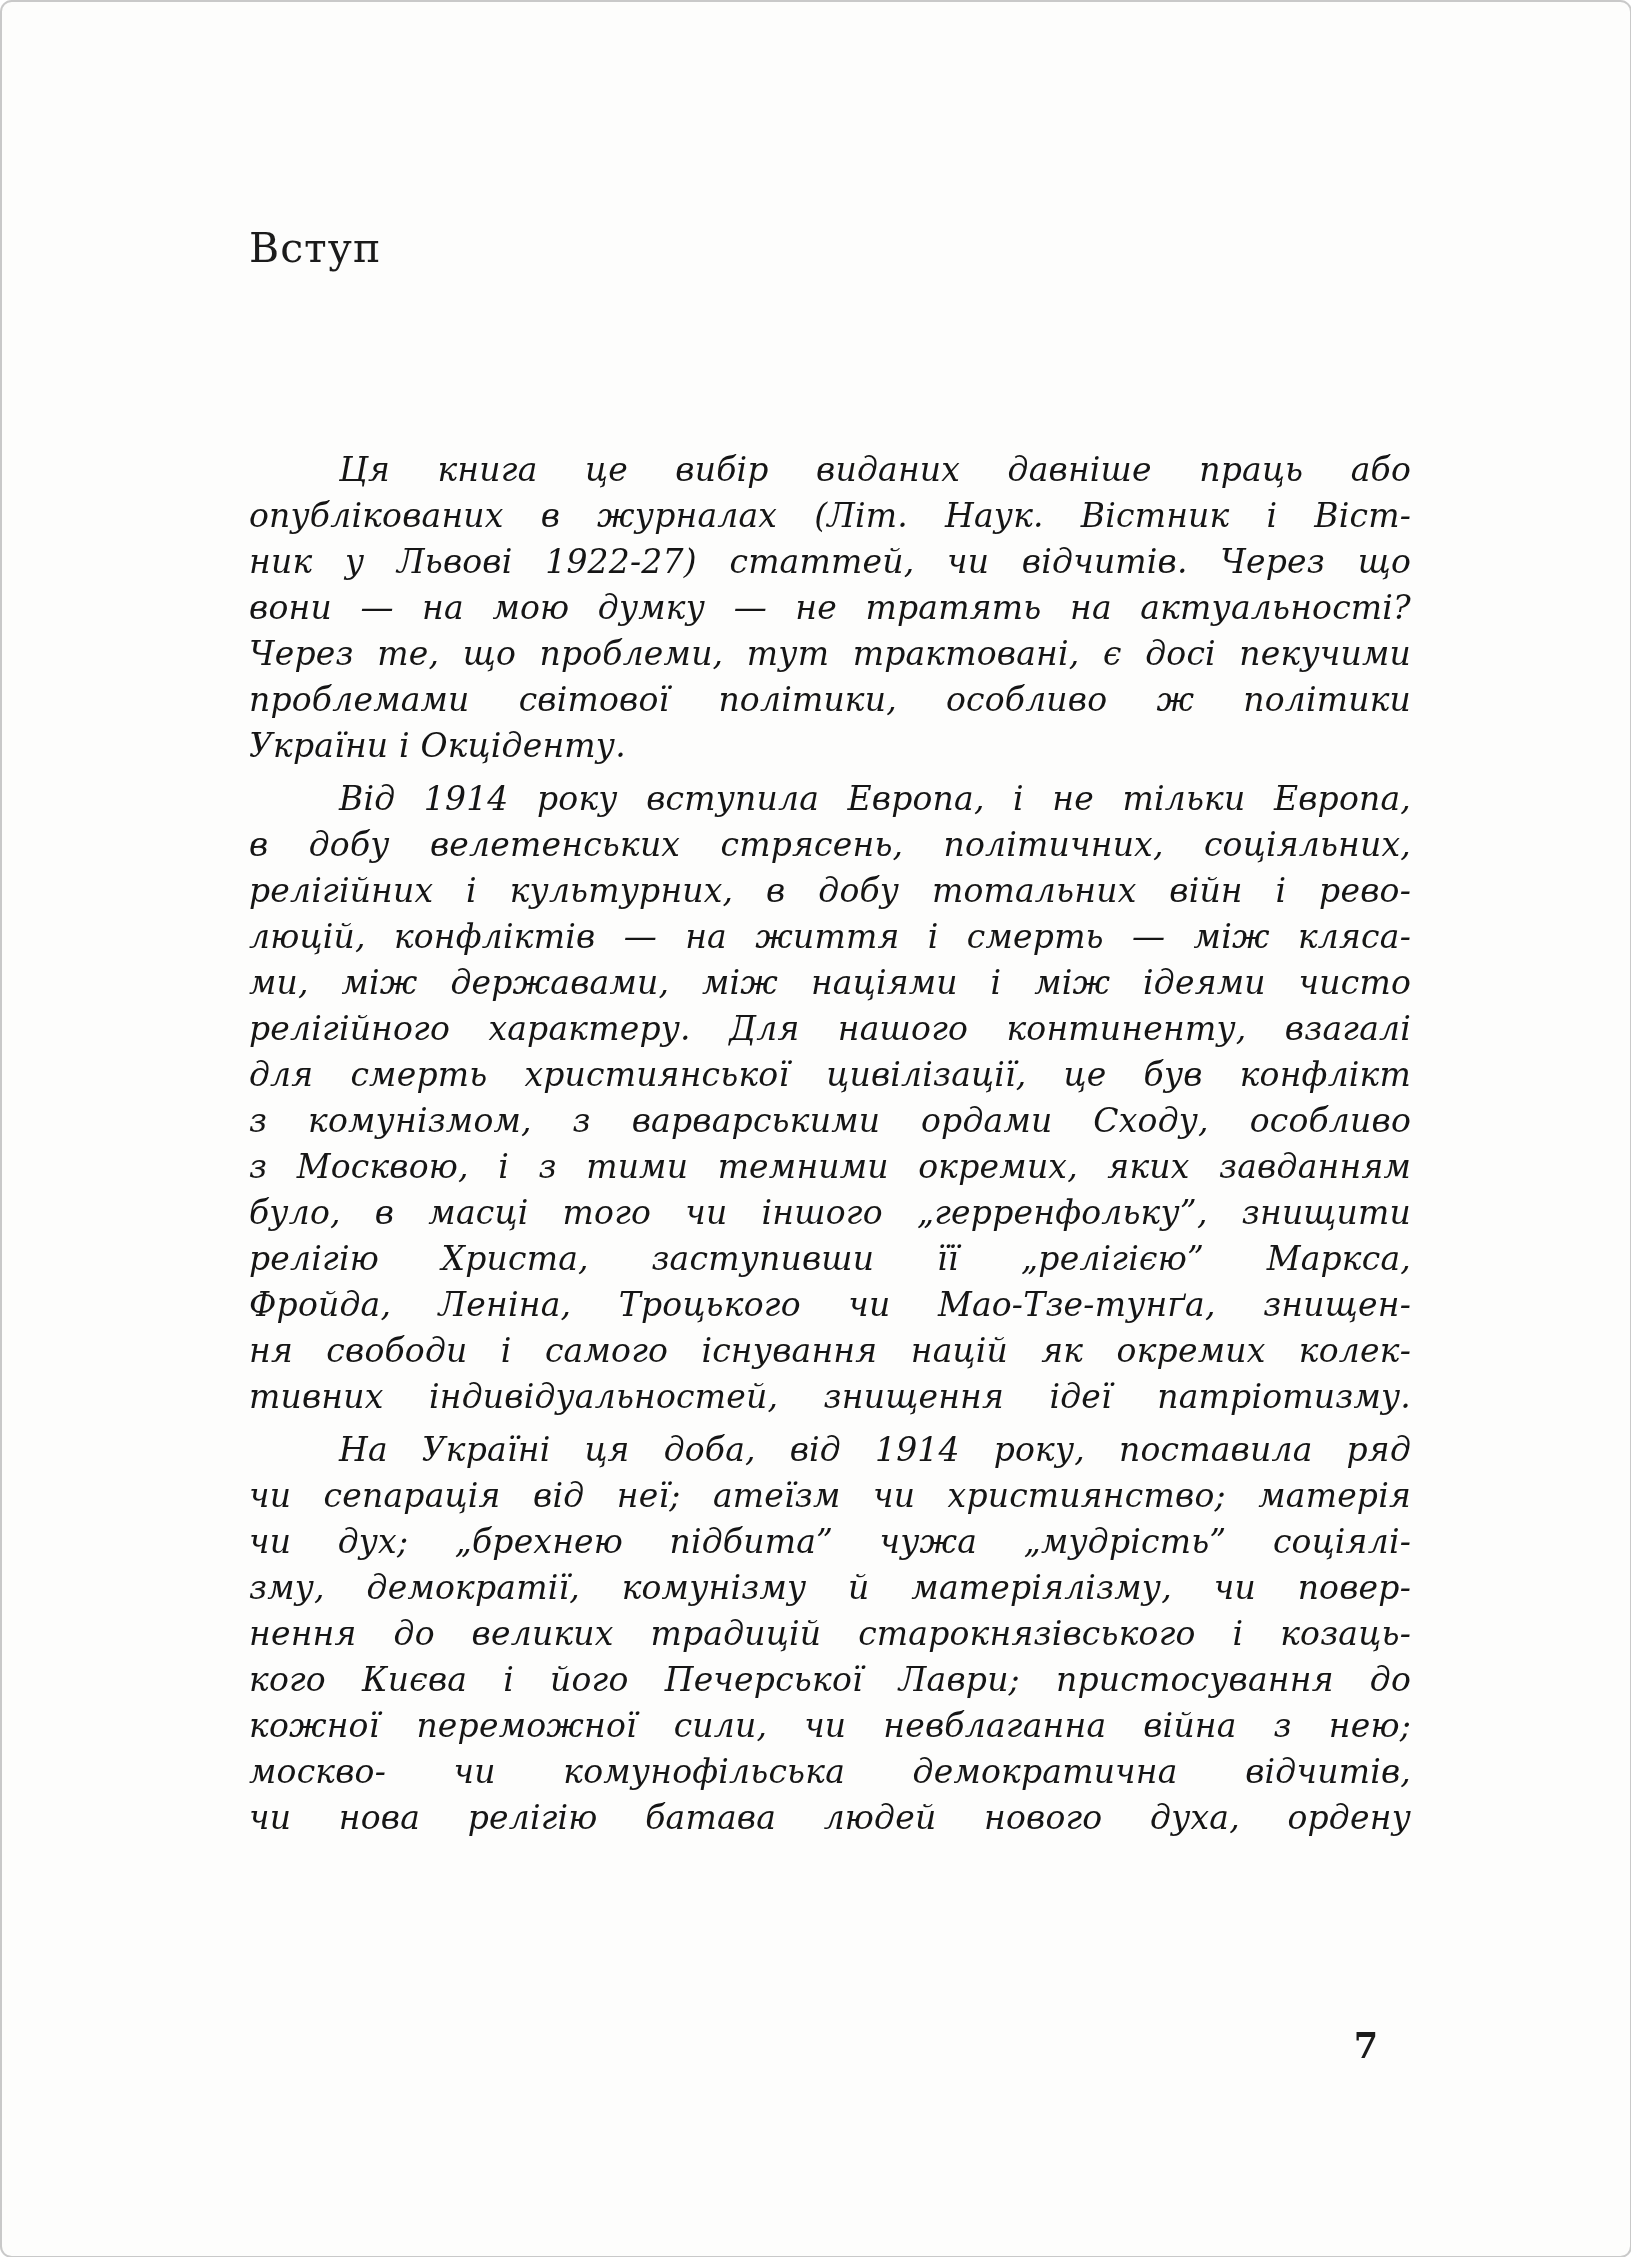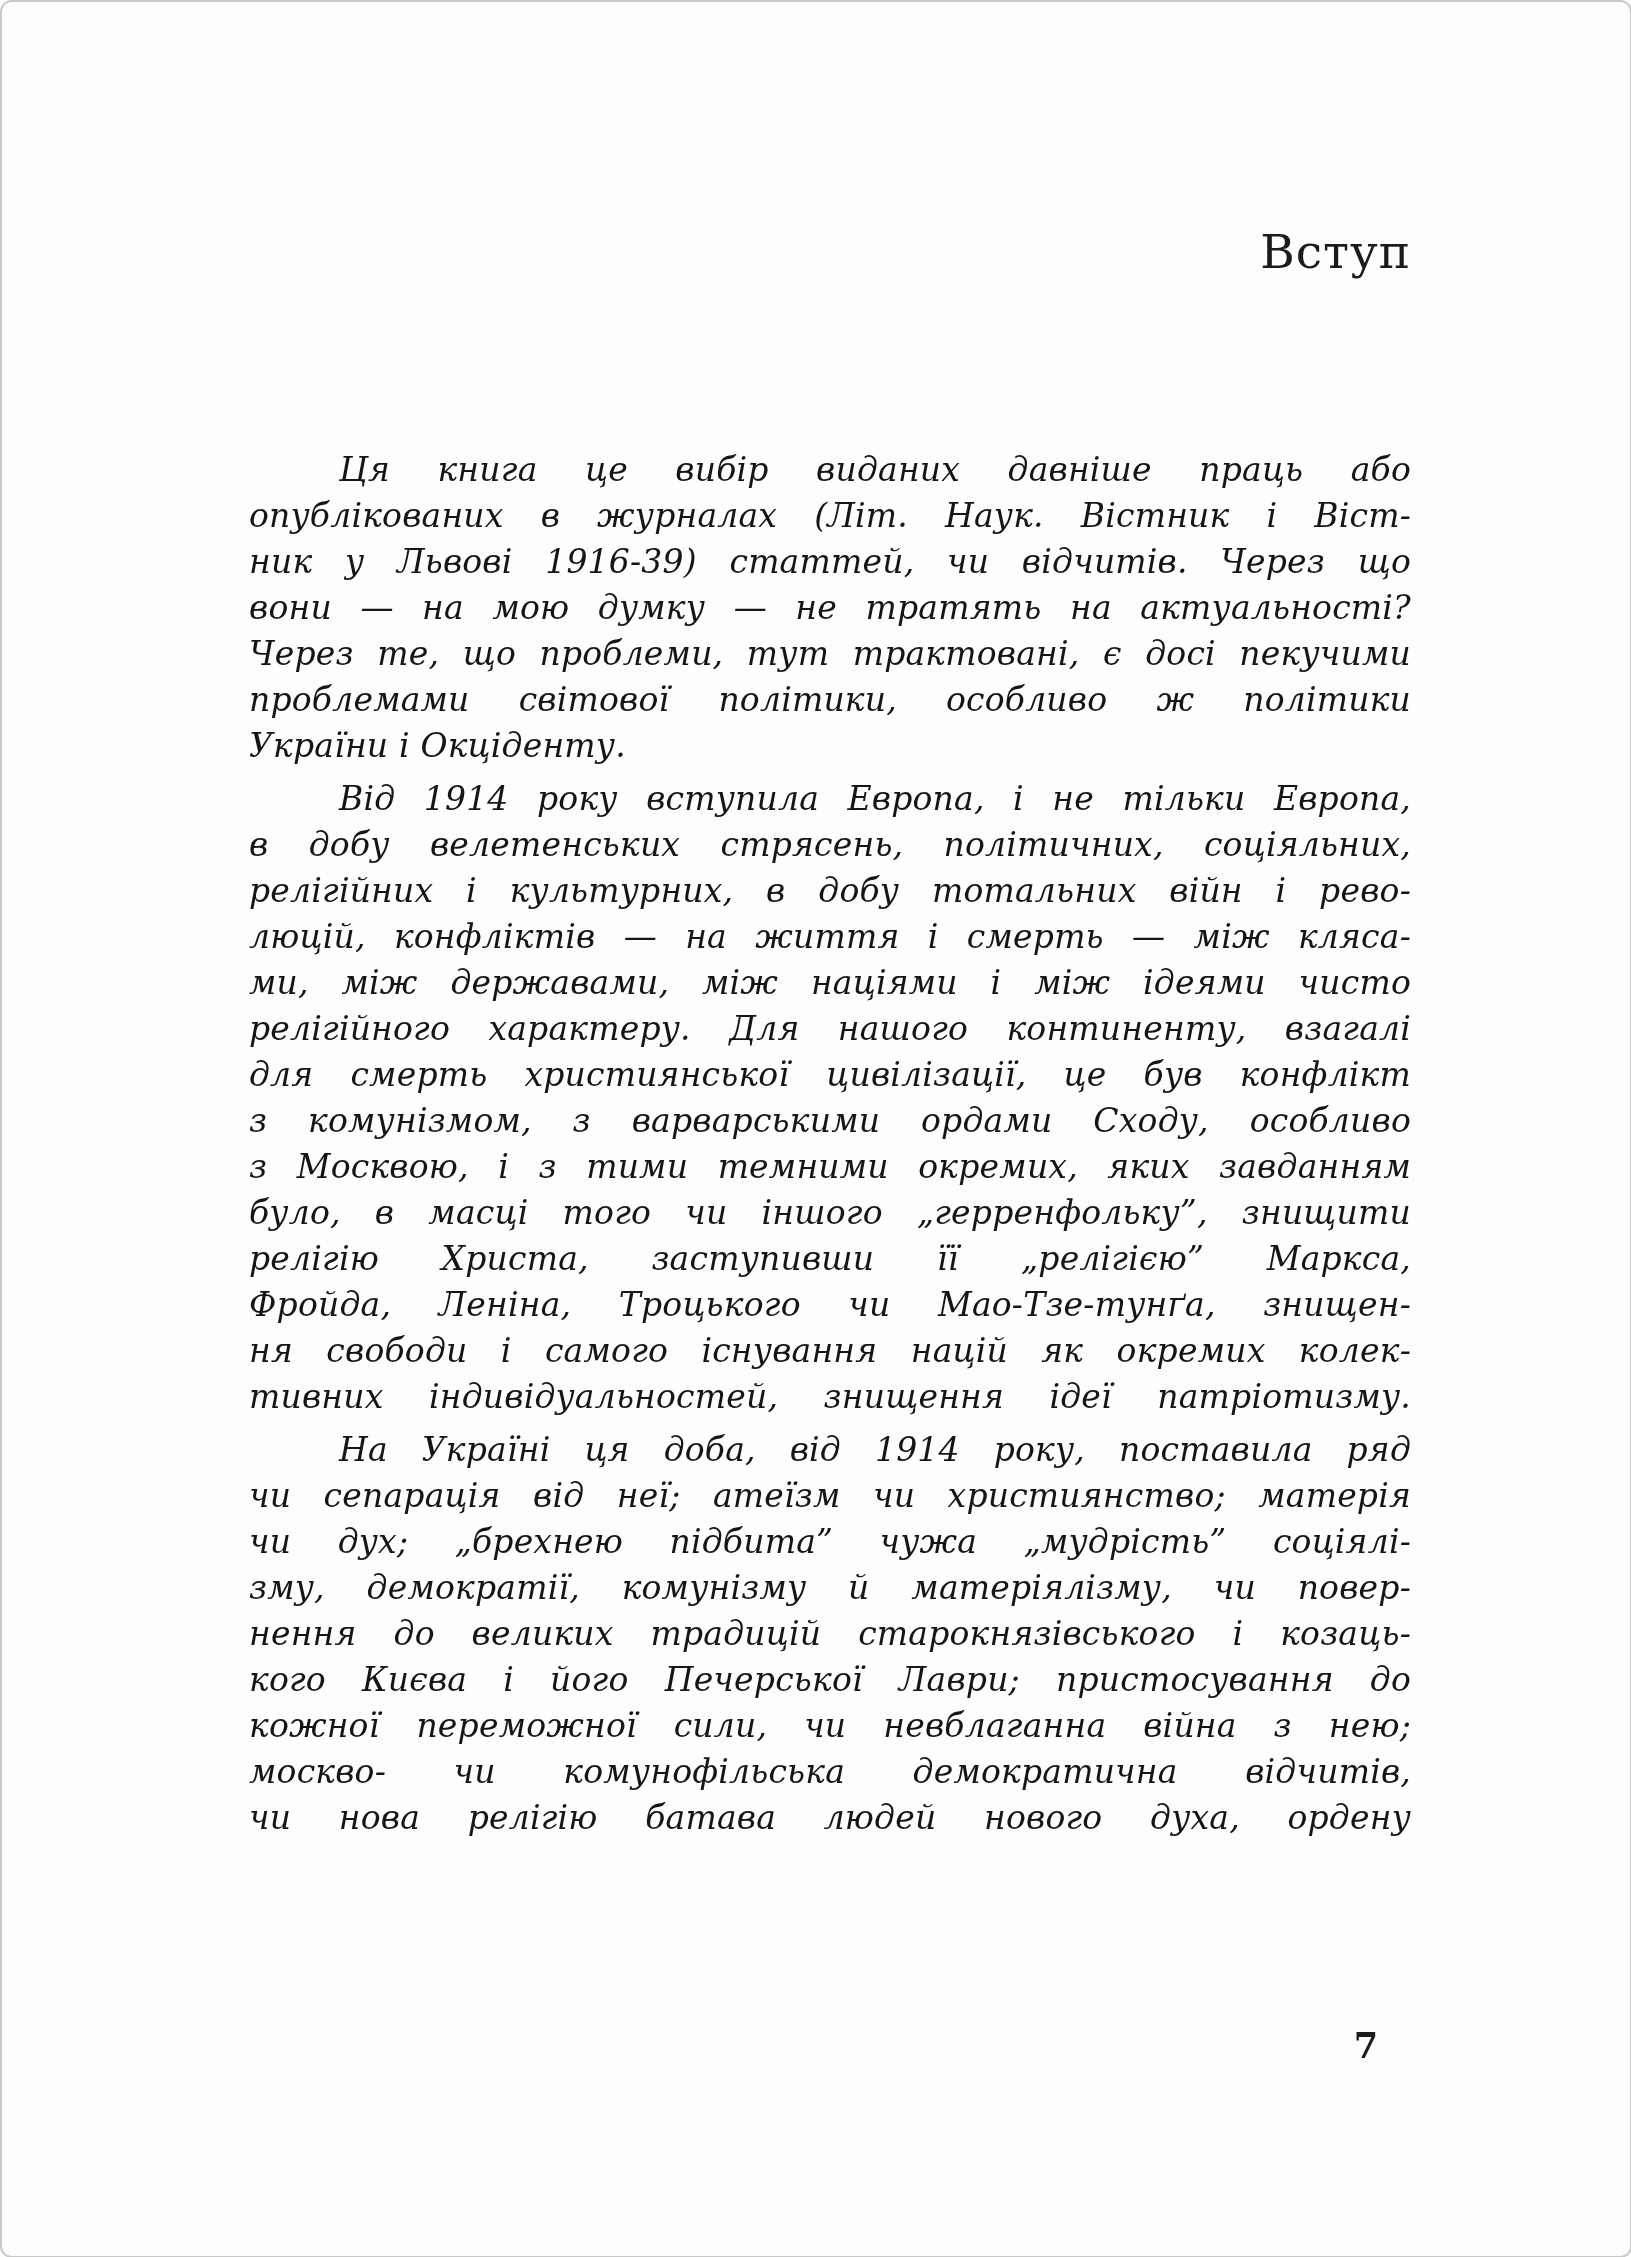--- a/index.html
+++ b/index.html
@@ -17,22 +17,22 @@
     background: #fdfdfc;
     overflow: hidden;
     border-radius: 11.7px;
     box-shadow: inset 0 0 0 2px #c9c9c9;
   }
   .title {
     position: absolute;
     top: 224px;
     left: 249px;
     width: 1162px;
-    text-align: right;
-    font-size: 47px;
+    text-align: left;
+    font-size: 41px;
     font-style: normal;
     color: #1b1b1b;
     letter-spacing: 1px;
   }
   .body-text {
     position: absolute;
     top: 447px;
     left: 249px;
     width: 1162px;
     font-style: italic;
@@ -68,21 +68,21 @@
 
 <div class="page">
 
   <div class="title">Вступ</div>
 
   <div class="body-text">
 
     <div class="para">
       <div class="line first">Ця книга це вибір виданих давніше праць або</div>
       <div class="line">опублікованих в журналах (Літ. Наук. Вістник і Віст-</div>
-      <div class="line">ник у Львові 1916-39) статтей, чи відчитів. Через що</div>
+      <div class="line">ник у Львові 1922-27) статтей, чи відчитів. Через що</div>
       <div class="line">вони — на мою думку — не тратять на актуальності?</div>
       <div class="line">Через те, що проблеми, тут трактовані, є досі пекучими</div>
       <div class="line">проблемами світової політики, особливо ж політики</div>
       <div class="line short-last">України і Окціденту.</div>
     </div>
 
     <div class="para">
       <div class="line first">Від 1914 року вступила Европа, і не тільки Европа,</div>
       <div class="line">в добу велетенських стрясень, політичних, соціяльних,</div>
       <div class="line">релігійних і культурних, в добу тотальних війн і рево-</div>

